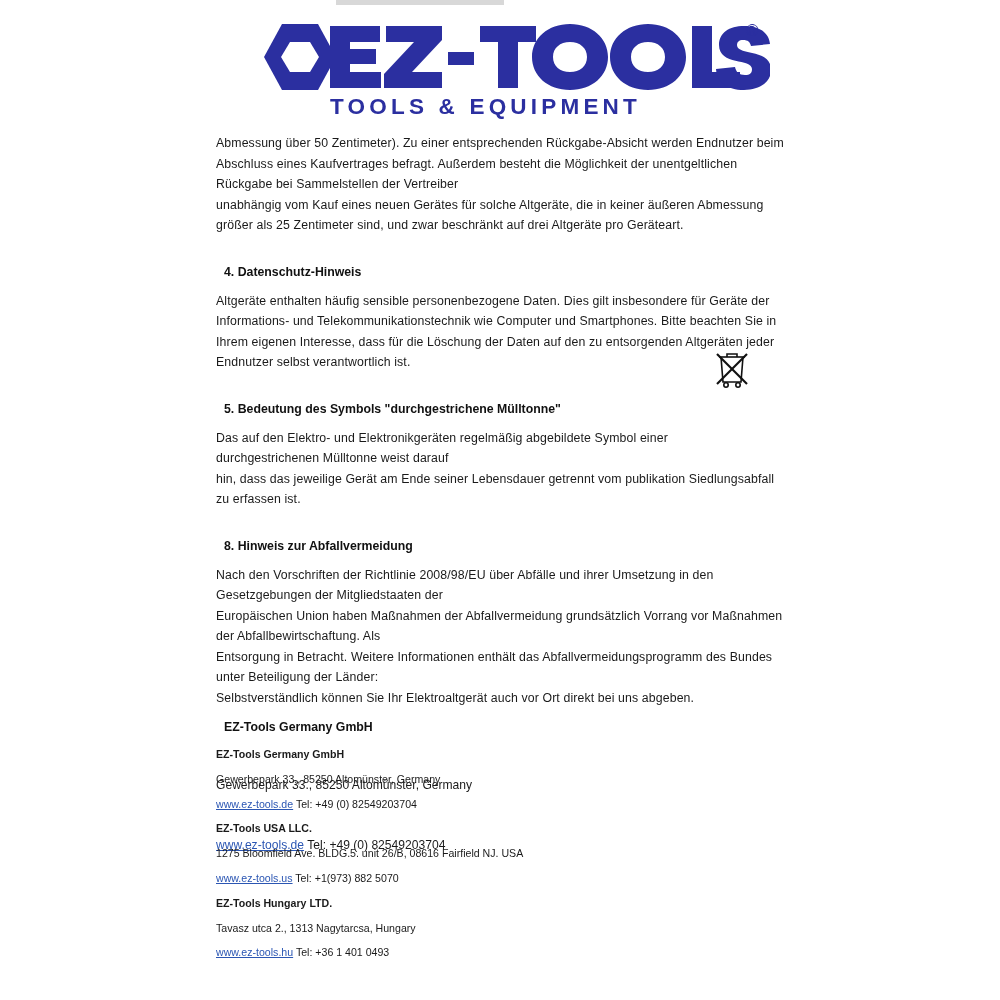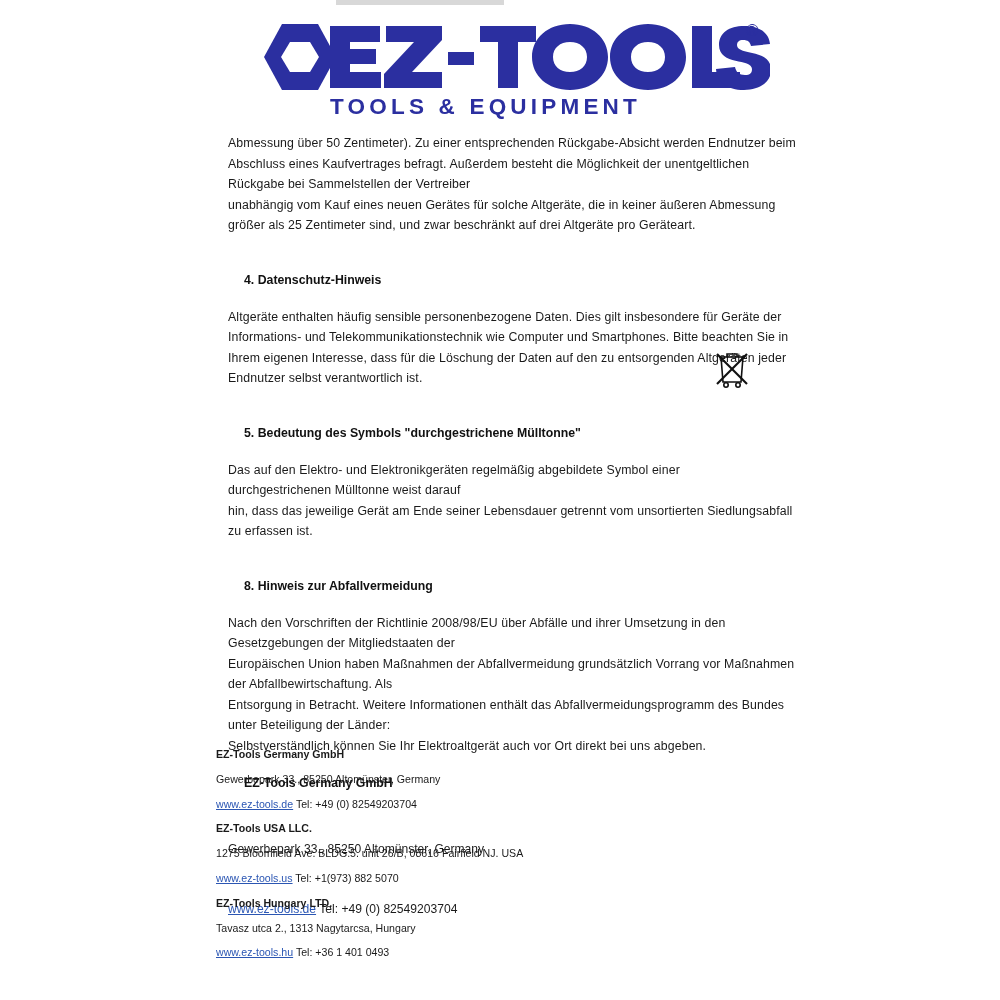--- a/index.html
+++ b/index.html
@@ -38,38 +38,38 @@
     left: 230px;
     top: 18px;
     width: 540px;
     height: 105px;
   }
   .logo-svg { display:block; }
 
   
   .content {
     position: absolute;
-    left: 228px;
+    left: 216px;
     top: 133px;
     width: 572px;
   }
   .para {
     font-size: 12.3px;
     line-height: 20.6px;
     color: #1a1a1a;
     margin: 0 0 0 0;
     letter-spacing: 0.01em;
   }
   .para.wide { width: 572px; }
   .heading {
     font-size: 12.3px;
     line-height: 20.6px;
     font-weight: bold;
     color: #111;
-    margin: 16px;
+    margin: 8px;
   }
   .gap-s { height: 15px; }
   .gap-m { height: 18px; }
 
   .link {
     color: #2b56b3;
     text-decoration: none;
     word-break: break-all;
   }
   .link-u {
@@ -155,21 +155,21 @@
     <p class="para wide">Abmessung über 50 Zentimeter). Zu einer entsprechenden Rückgabe-Absicht werden Endnutzer beim Abschluss eines Kaufvertrages befragt. Außerdem besteht die Möglichkeit der unentgeltlichen Rückgabe bei Sammelstellen der Vertreiber</p>
     <p class="para wide">unabhängig vom Kauf eines neuen Gerätes für solche Altgeräte, die in keiner äußeren Abmessung größer als 25 Zentimeter sind, und zwar beschränkt auf drei Altgeräte pro Geräteart.</p>
 
     <div class="gap-m"></div>
     <p class="heading">4. Datenschutz-Hinweis</p>
     <p class="para wide">Altgeräte enthalten häufig sensible personenbezogene Daten. Dies gilt insbesondere für Geräte der Informations- und Telekommunikationstechnik wie Computer und Smartphones. Bitte beachten Sie in Ihrem eigenen Interesse, dass für die Löschung der Daten auf den zu entsorgenden Altgeräten jeder Endnutzer selbst verantwortlich ist.</p>
 
     <div class="gap-m"></div>
     <p class="heading">5. Bedeutung des Symbols "durchgestrichene Mülltonne"</p>
     <p class="para" style="width:470px;">Das auf den Elektro- und Elektronikgeräten regelmäßig abgebildete Symbol einer durchgestrichenen Mülltonne weist darauf</p>
-    <p class="para wide">hin, dass das jeweilige Gerät am Ende seiner Lebensdauer getrennt vom unsortierten Siedlungsabfall zu erfassen ist.</p>
+    <p class="para wide">hin, dass das jeweilige Gerät am Ende seiner Lebensdauer getrennt vom publikation Siedlungsabfall zu erfassen ist.</p>
 
     <div class="gap-m"></div>
     <p class="heading">8. Hinweis zur Abfallvermeidung</p>
     <p class="para wide">Nach den Vorschriften der Richtlinie 2008/98/EU über Abfälle und ihrer Umsetzung in den Gesetzgebungen der Mitgliedstaaten der</p>
     <p class="para wide">Europäischen Union haben Maßnahmen der Abfallvermeidung grundsätzlich Vorrang vor Maßnahmen der Abfallbewirtschaftung. Als</p>
     <p class="para wide">Entsorgung in Betracht. Weitere Informationen enthält das Abfallvermeidungsprogramm des Bundes unter Beteiligung der Länder:</p>
     <p class="para wide">Selbstverständlich können Sie Ihr Elektroaltgerät auch vor Ort direkt bei uns abgeben.</p>
     <p class="heading">EZ-Tools Germany GmbH</p>
 
     <div class="gap-m"></div>

